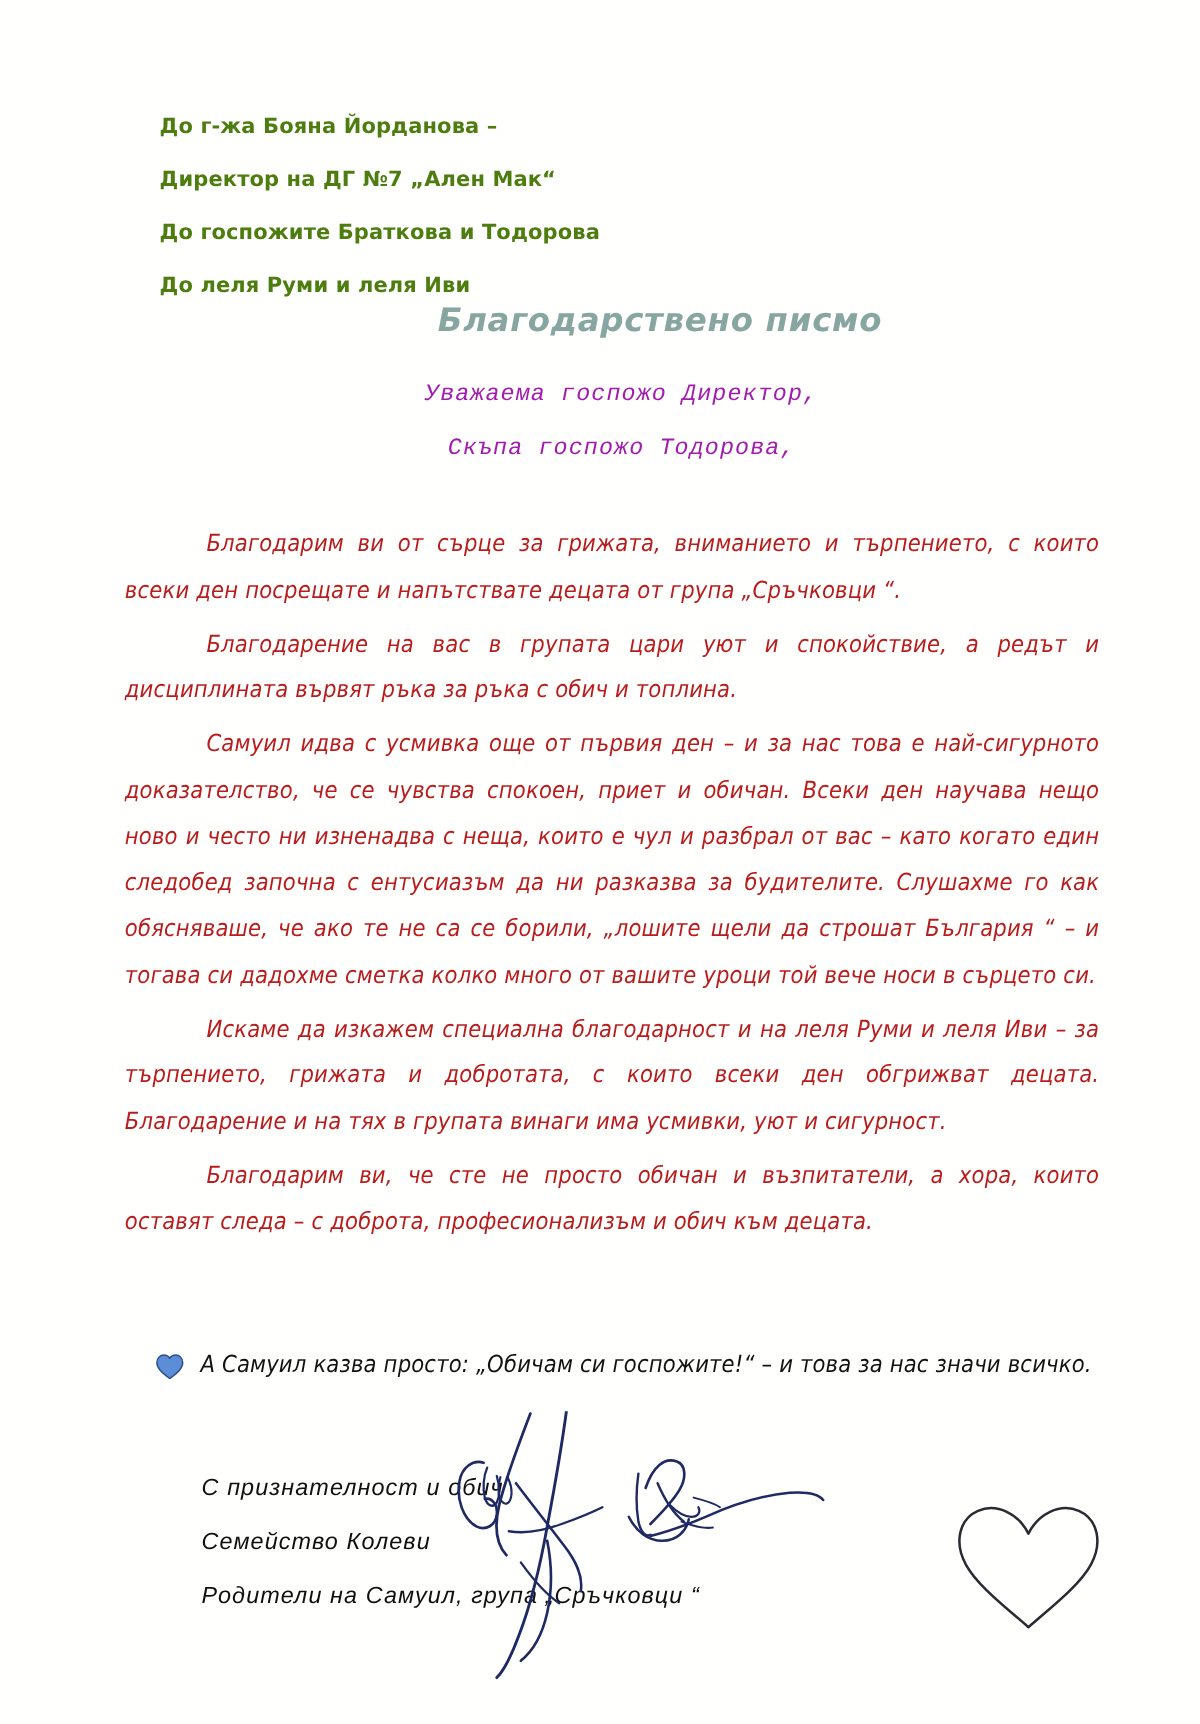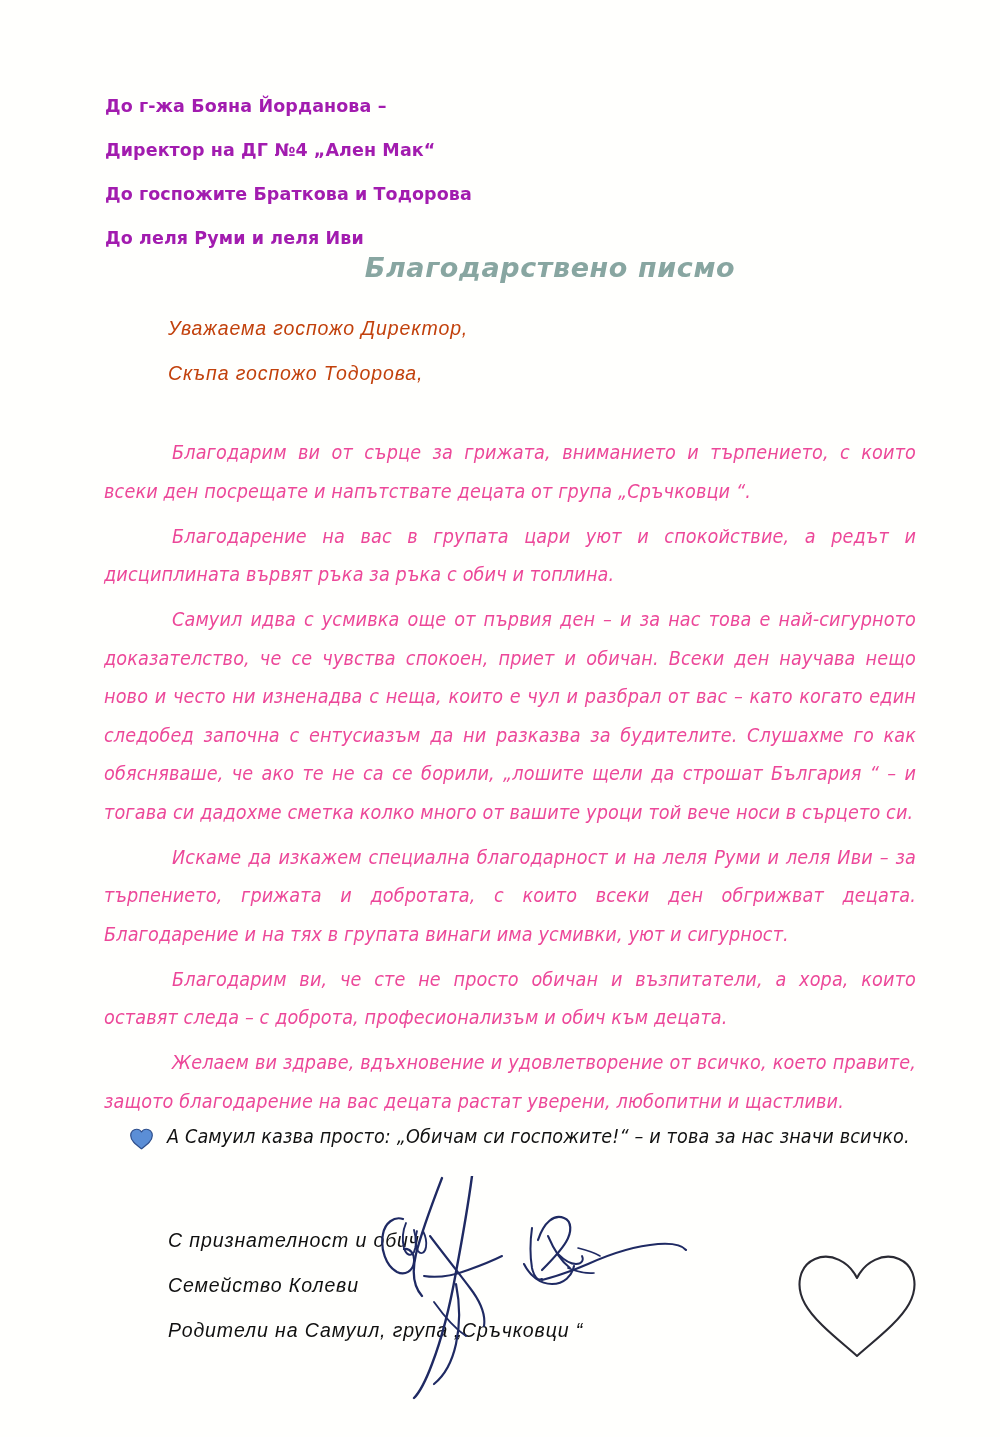--- a/index.html
+++ b/index.html
@@ -26,22 +26,23 @@
     top: 84px;
     width: 720px;
   }
 
   .addressee-line {
     font-family: "DejaVu Sans", sans-serif;
     font-weight: 700;
     font-size: 17.5px;
     line-height: 44px;
     letter-spacing: 0.1px;
-    color: #a21caf;
-    white-space: nowrap;
+    color: #4d7c0f;
+    white-space: nowrap;
+    margin-left: 28px;
   }
 
   
   .letter-title {
     position: absolute;
     left: 0;
     top: 252px;
     width: 960px;
     text-align: center;
     padding-left: 140px;
@@ -56,44 +57,45 @@
 
   
   .salutation-block {
     position: absolute;
     left: 168px;
     top: 306px;
     width: 700px;
   }
 
   .salutation-line {
-    font-family: Liberation Sans, sans-serif;
+    font-family: Liberation Mono, monospace;
     font-style: italic;
     font-size: 19.5px;
     line-height: 45px;
     letter-spacing: 0.9px;
-    color: #c2410c;
-    white-space: nowrap;
+    color: #a21caf;
+    white-space: nowrap;
+    text-align: center;
   }
 
   
   .body-block {
     position: absolute;
     left: 104px;
     top: 434px;
     width: 812px;
   }
 
   .body-paragraph {
     font-family: "DejaVu Sans Condensed", "DejaVu Sans", sans-serif;
     font-style: italic;
     font-size: 19.6px;
     line-height: 38.5px;
     letter-spacing: 0.15px;
-    color: #ec4899;
+    color: #b91c1c;
     text-align: justify;
     text-justify: inter-word;
     text-indent: 68px;
     margin: 0 0 6.5px 0;
     font-stretch: condensed;
   }
 
   .body-paragraph.last-of-block {
     margin-bottom: 6px;
   }
@@ -175,39 +177,38 @@
     height: 100%;
   }
 </style>
 </head>
 <body>
 
 <div class="page">
 
   <div class="addressee-block">
     <div class="addressee-line">До г-жа Бояна Йорданова –</div>
-    <div class="addressee-line">Директор на ДГ №4 „Ален Мак“</div>
+    <div class="addressee-line">Директор на ДГ №7 „Ален Мак“</div>
     <div class="addressee-line">До госпожите Браткова и Тодорова</div>
     <div class="addressee-line">До леля Руми и леля Иви</div>
   </div>
 
   <div class="letter-title">Благодарствено писмо</div>
 
   <div class="salutation-block">
     <div class="salutation-line">Уважаема госпожо Директор,</div>
     <div class="salutation-line">Скъпа госпожо Тодорова,</div>
   </div>
 
   <div class="body-block">
     <p class="body-paragraph">Благодарим ви от сърце за грижата, вниманието и търпението, с които всеки ден посрещате и напътствате децата от група „Сръчковци “.</p>
     <p class="body-paragraph">Благодарение на вас в групата цари уют и спокойствие, а редът и дисциплината вървят ръка за ръка с обич и топлина.</p>
     <p class="body-paragraph">Самуил идва с усмивка още от първия ден – и за нас това е най-сигурното доказателство, че се чувства спокоен, приет и обичан. Всеки ден научава нещо ново и често ни изненадва с неща, които е чул и разбрал от вас – като когато един следобед започна с ентусиазъм да ни разказва за будителите. Слушахме го как обясняваше, че ако те не са се борили, „лошите щели да строшат България “ – и тогава си дадохме сметка колко много от вашите уроци той вече носи в сърцето си.</p>
     <p class="body-paragraph">Искаме да изкажем специална благодарност и на леля Руми и леля Иви – за търпението, грижата и добротата, с които всеки ден обгрижват децата. Благодарение и на тях в групата винаги има усмивки, уют и сигурност.</p>
     <p class="body-paragraph">Благодарим ви, че сте не просто обичан и възпитатели, а хора, които оставят следа – с доброта, професионализъм и обич към децата.</p>
-    <p class="body-paragraph last-of-block">Желаем ви здраве, вдъхновение и удовлетворение от всичко, което правите, защото благодарение на вас децата растат уверени, любопитни и щастливи.</p>
   </div>
 
   <div class="emoji-line">
     <span class="blue-heart-emoji">
       <svg viewBox="0 0 32 32" xmlns="http://www.w3.org/2000/svg" aria-hidden="true">
         <path d="M16 28.2 C9.2 23.0 3.2 18.6 3.2 12.4 C3.2 8.0 6.4 5.0 10.2 5.0 C12.8 5.0 14.9 6.4 16 8.3 C17.1 6.4 19.2 5.0 21.8 5.0 C25.6 5.0 28.8 8.0 28.8 12.4 C28.8 18.6 22.8 23.0 16 28.2 Z" fill="#5b8ed6" stroke="#2f4f8c" stroke-width="1.4" stroke-linejoin="round"></path>
       </svg>
     </span>
     <span class="emoji-text">А Самуил казва просто: „Обичам си госпожите!“ – и това за нас значи всичко.</span>
   </div>

